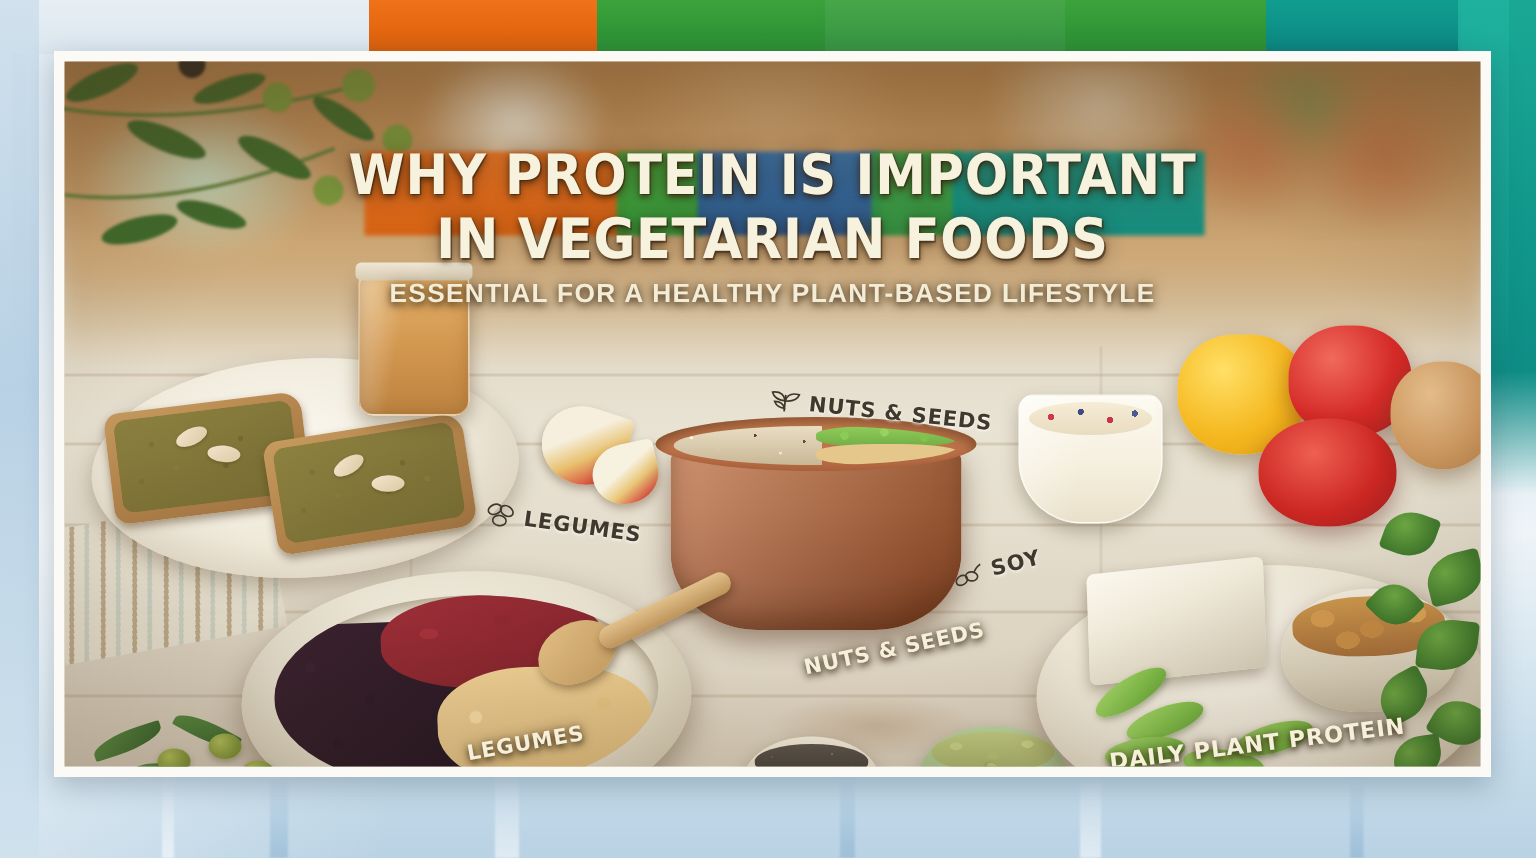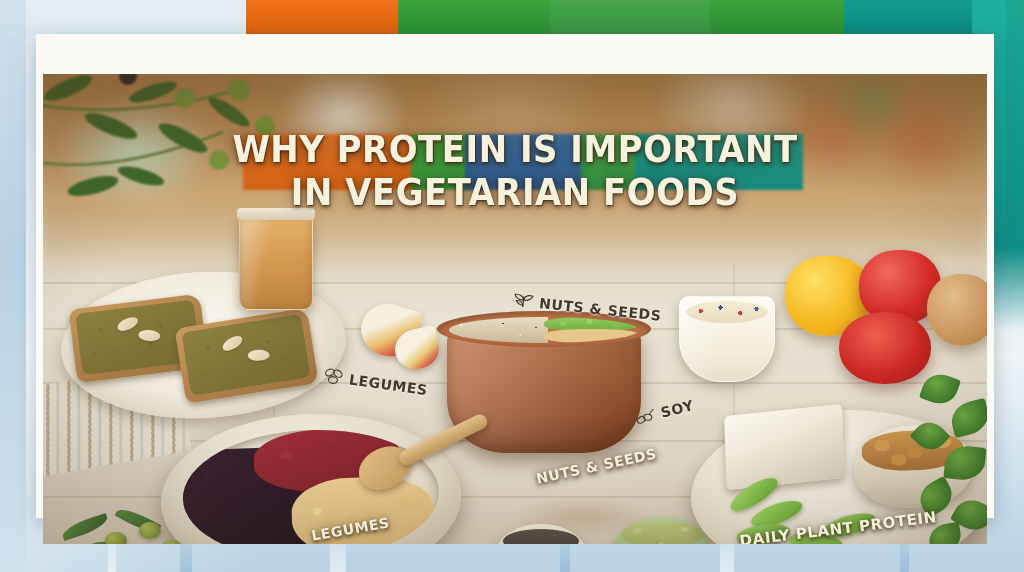--- a/index.html
+++ b/index.html
@@ -64,21 +64,20 @@
     width: 958px; height: 484px;
     background: #fbfaf7;
     padding: 7px;
     box-shadow: 0 6px 18px rgba(40,60,80,.28);
   }
   .photo {
     position: relative;
     width: 100%; height: 100%;
     overflow: hidden;
     background: #cdbfa8;
-    margin-top: 33px;
   }
 
   
   .scene-bg {
     position: absolute; inset: 0;
     background:
       linear-gradient(180deg,
         #b98f5e 0%, #c49a68 10%, #c7a274 18%,
         #cbb393 26%, #d8cdb4 33%,
         #e3dbc9 40%, #e9e3d4 52%,
@@ -585,20 +584,21 @@
         <div class="ts g" style="left:168px; width:58px;"></div>
         <div class="ts b" style="left:222px; width:122px;"></div>
         <div class="ts g2" style="left:338px; width:60px;"></div>
         <div class="ts t" style="left:392px; width:168px;"></div>
       </div>
 
       <div class="headline">
         <div class="line">WHY PROTEIN IS IMPORTANT</div>
         <div class="line">IN VEGETARIAN FOODS</div>
       </div>
+      <div class="subtitle">ESSENTIAL FOR A HEALTHY PLANT-BASED LIFESTYLE</div>
 
       <div class="obj plate-toast">
         <div class="toast" style="left:12px; top:26px; width:132px; height:74px; transform:rotate(-4deg);">
           <div class="topping"></div>
           <div class="almond" style="left:46px; top:16px; transform:rotate(-18deg);"></div>
           <div class="almond" style="left:66px; top:30px; transform:rotate(12deg);"></div>
         </div>
         <div class="toast" style="left:118px; top:48px; width:134px; height:76px; transform:rotate(-6deg);">
           <div class="topping"></div>
           <div class="almond" style="left:44px; top:18px; transform:rotate(-22deg);"></div>

